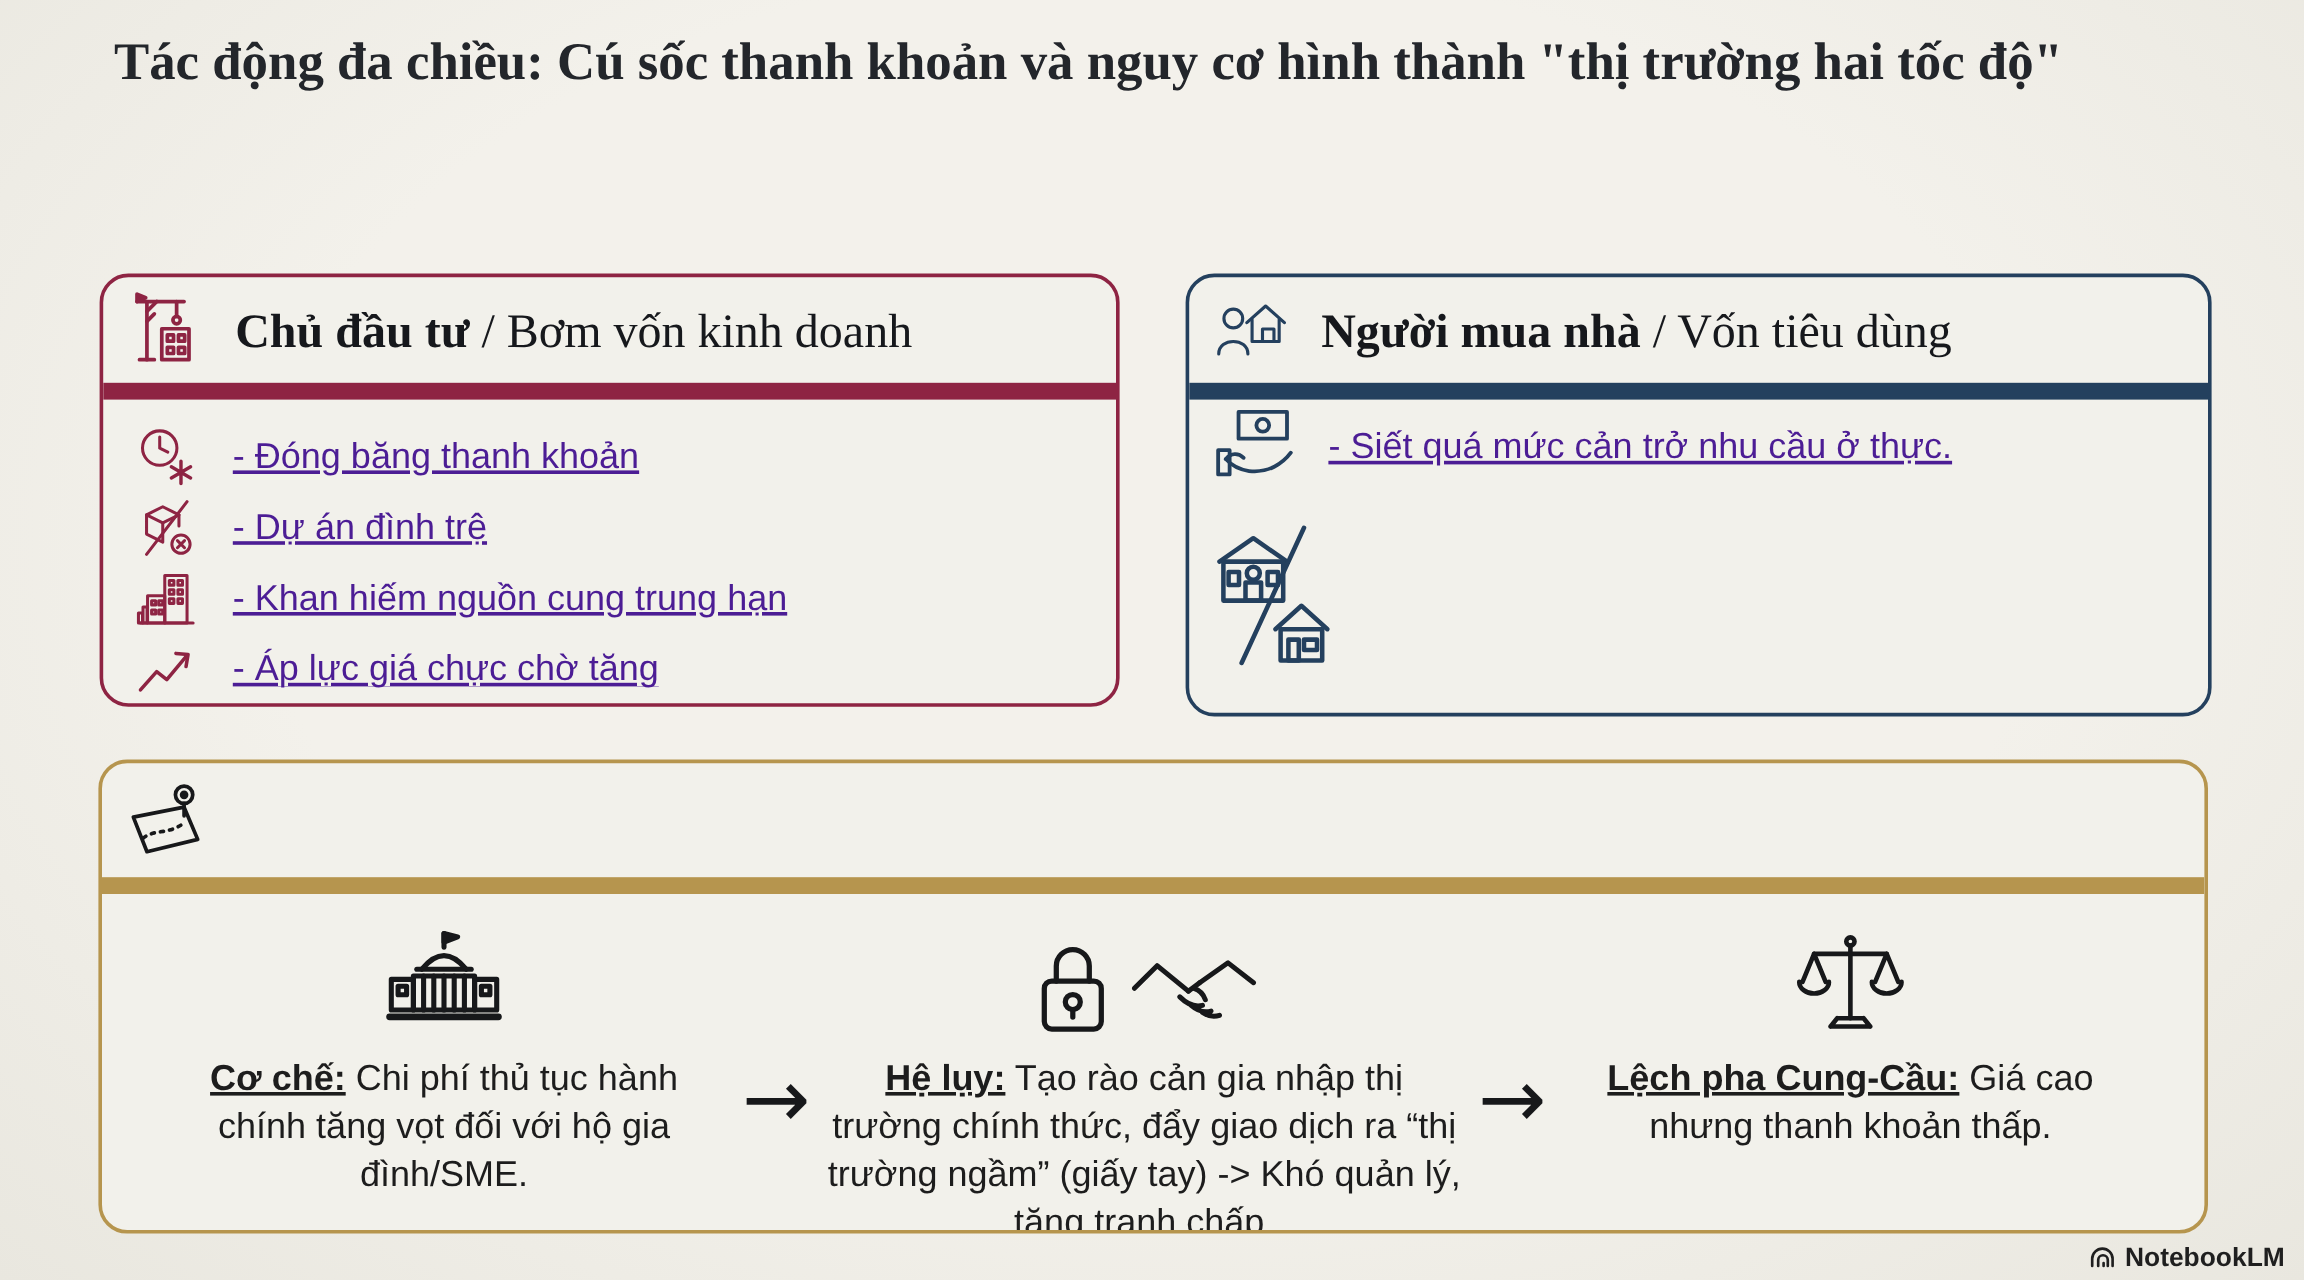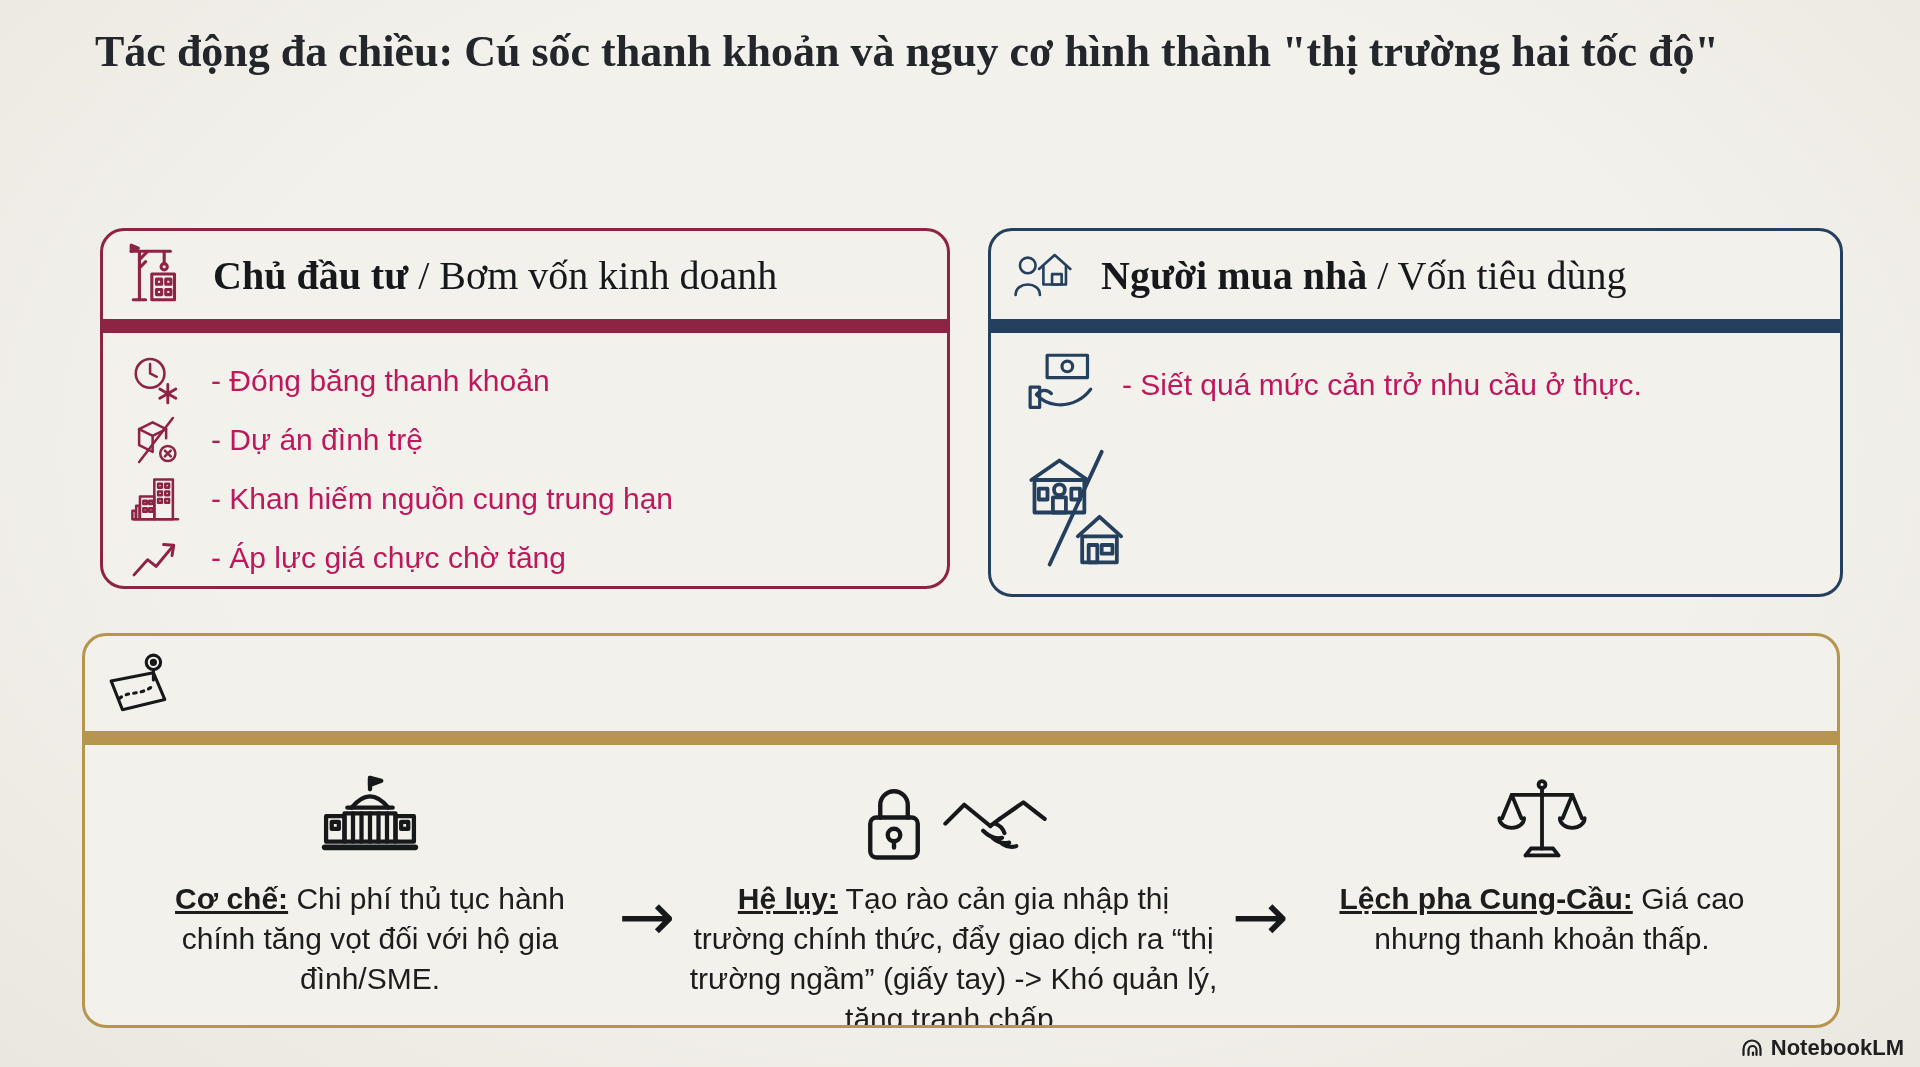--- a/index.html
+++ b/index.html
@@ -7,41 +7,41 @@
     position:relative;width:1920px;height:1067px;overflow:hidden;
     background:radial-gradient(ellipse at 50% 42%, #f3f1eb 55%, #e9e7df 100%);
     font-family:"Liberation Sans",sans-serif;color:#1d1d1d;
   }
   .title{
     position:absolute;left:95px;top:24px;width:1650px;
     font-family:"Liberation Serif",serif;font-weight:700;
     font-size:44px;line-height:1.26;color:#23262b;
   }
   .card{position:absolute;border-radius:24px;overflow:hidden;box-sizing:border-box;background:#f2f1eb;}
-  .card-dev{left:100px;top:228px;width:850px;height:361px;border:3px solid #8e2443;}
+  .card-dev{left:83px;top:228px;width:850px;height:361px;border:3px solid #8e2443;}
   .card-buy{left:988px;top:228px;width:855px;height:369px;border:3px solid #24405e;}
   .card-land{left:82px;top:633px;width:1758px;height:395px;border:3px solid #b6954e;}
   .card-header{display:flex;align-items:center;gap:22px;height:88px;padding:0 22px;box-sizing:border-box;}
   .card-title{font-family:"Liberation Serif",serif;font-size:40px;color:#16181c;white-space:nowrap;}
   .card-title .tb{font-weight:700;}
   .bar{height:14px;width:100%;}
   .bar-dev{background:#8e2443;}
   .bar-buy{background:#24405e;}
   .bar-land{background:#b6954e;}
   .ic{display:flex;align-items:center;justify-content:center;}
   .ic svg{width:100%;height:100%;fill:none;stroke:currentColor;stroke-linecap:round;stroke-linejoin:round;}
   .hdr-ic{width:66px;height:66px;}
   .hdr-ic-dev{color:#8e2443;}
   .hdr-ic-buy{color:#24405e;}
   .hdr-ic-land{color:#17181a;}
   .dev-body{padding:18px 26px 0 26px;}
   .dev-row{display:flex;align-items:center;gap:28px;height:59px;}
   .dev-row .ic{width:54px;height:54px;flex:0 0 54px;color:#8e2443;}
-  .body-text{font-size:30px;color:#be185d;}
-  .buy-body{padding:14px 24px 0 22px;margin-left:15px;}
+  .body-text{font-size:30px;color:#4c1d95;text-decoration:underline;}
+  .buy-body{padding:2px 24px 0 22px;}
   .buy-row1{display:flex;align-items:center;gap:26px;height:76px;}
   .buy-row1 .ic{width:68px;height:68px;flex:0 0 68px;color:#24405e;}
   .buy-row2{display:flex;align-items:flex-start;gap:16px;margin-top:4px;}
   .buy-row2 .ic{width:104px;height:150px;flex:0 0 104px;color:#24405e;margin-top:4px;}
   .buy-para{font-size:30px;line-height:1.36;width:655px;text-indent:-16px;padding-left:16px;}
   .buy-para .bd{font-weight:700;}
   .land-header{height:95px;}
   .land-body{display:flex;align-items:flex-start;padding:26px 55px 0 50px;}
   .col{text-align:center;}
   .col-icons{display:flex;justify-content:center;align-items:flex-end;gap:16px;height:94px;color:#17181a;}

